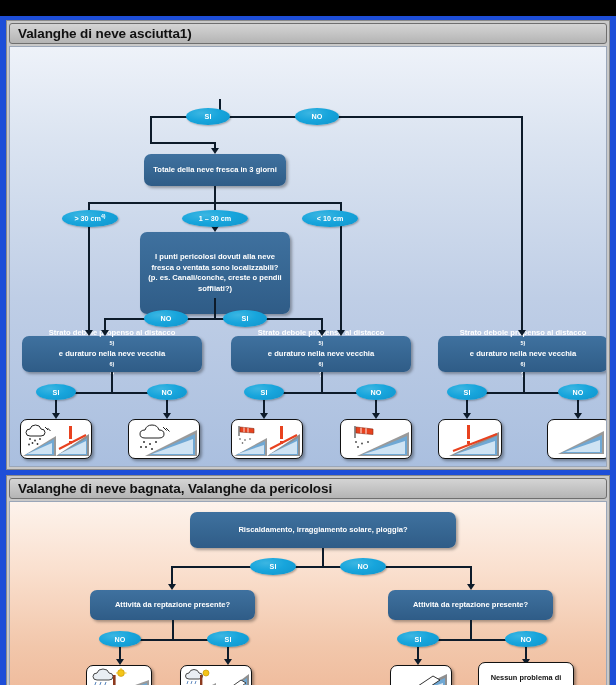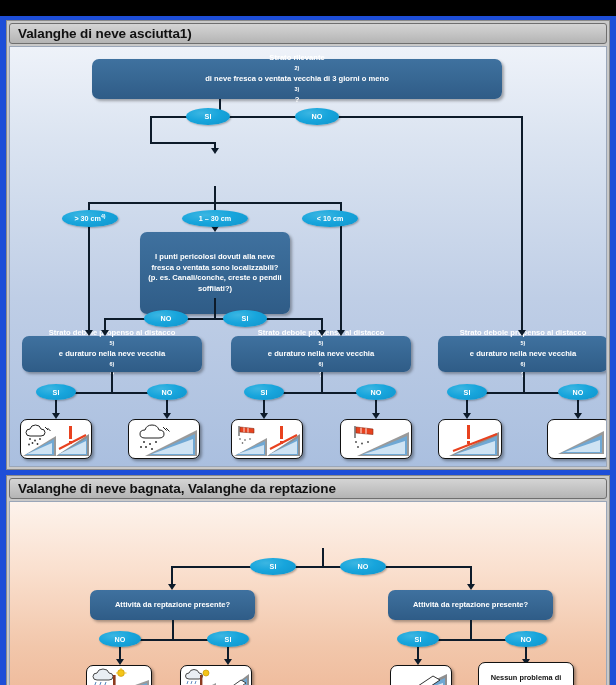--- a/index.html
+++ b/index.html
@@ -162,43 +162,43 @@
 
   <div class="panel panel-dry">
 
     <div class="panel-title">
       <span>Valanghe di neve asciutta</span>
       <span class="sup" style="padding-left:0">1)</span>
     </div>
 
     <div class="canvas canvas-dry">
 
-      <div class="node" style="left:82px; top:12px; width:410px; height:40px;">
-        <span>Strato rilevante<span style="font-size:0.72em;vertical-align:super">2)</span> di neve fresca o ventata vecchia di 3 giorni o meno<span style="font-size:0.72em;vertical-align:super">3)</span>  ?</span>
-      </div>
 
       <div class="line vline" style="left:209px; top:52px; height:18px;"></div>
 
       <div class="line hline" style="left:140px; top:69px; width:372px;"></div>
 
       <div class="pill" style="left:176px; top:61px; width:44px; height:17px;">
         <span>SI</span>
       </div>
       <div class="pill" style="left:285px; top:61px; width:44px; height:17px;">
         <span>NO</span>
       </div>
 
       <div class="line vline" style="left:140px; top:69px; height:28px;"></div>
       <div class="line hline" style="left:140px; top:95px; width:65px;"></div>
       <div class="line vline" style="left:204px; top:95px; height:9px;"></div>
       <div class="arrow" style="left:201px; top:101px;"></div>
 
       <div class="line vline" style="left:511px; top:69px; height:218px;"></div>
       <div class="arrow" style="left:508px; top:283px;"></div>
 
+      <div class="node" style="left:134px; top:107px; width:142px; height:32px;">
+        <span>Totale della neve fresca in 3 giorni</span>
+      </div>
 
       <div class="line vline" style="left:204px; top:139px; height:17px;"></div>
       <div class="line hline" style="left:78px; top:155px; width:253px;"></div>
 
       <div class="pill" style="left:52px; top:163px; width:56px; height:17px;">
         <span>&gt; 30 cm<span style="font-size:0.72em;vertical-align:super">4)</span></span>
       </div>
       <div class="pill" style="left:172px; top:163px; width:66px; height:17px;">
         <span>1 – 30 cm</span>
       </div>
@@ -398,25 +398,28 @@
           <polygon points="15,30 50,30 50,18" fill="#cfe3f3"></polygon>
         </svg>
       </div>
 
     </div>
   </div>
 
   <div class="panel panel-wet">
 
     <div class="panel-title">
-      <span>Valanghe di neve bagnata, Valanghe da reptazione</span>
+      <span>Valanghe di neve bagnata, Valanghe da pericolosi</span>
     </div>
 
     <div class="canvas canvas-wet">
 
+      <div class="node" style="left:180px; top:10px; width:266px; height:36px;">
+        <span>Riscaldamento, irraggiamento solare, pioggia?</span>
+      </div>
 
       <div class="line vline" style="left:312px; top:46px; height:19px;"></div>
       <div class="line hline" style="left:161px; top:64px; width:300px;"></div>
 
       <div class="pill" style="left:240px; top:56px; width:46px; height:17px;">
         <span>SI</span>
       </div>
       <div class="pill" style="left:330px; top:56px; width:46px; height:17px;">
         <span>NO</span>
       </div>

